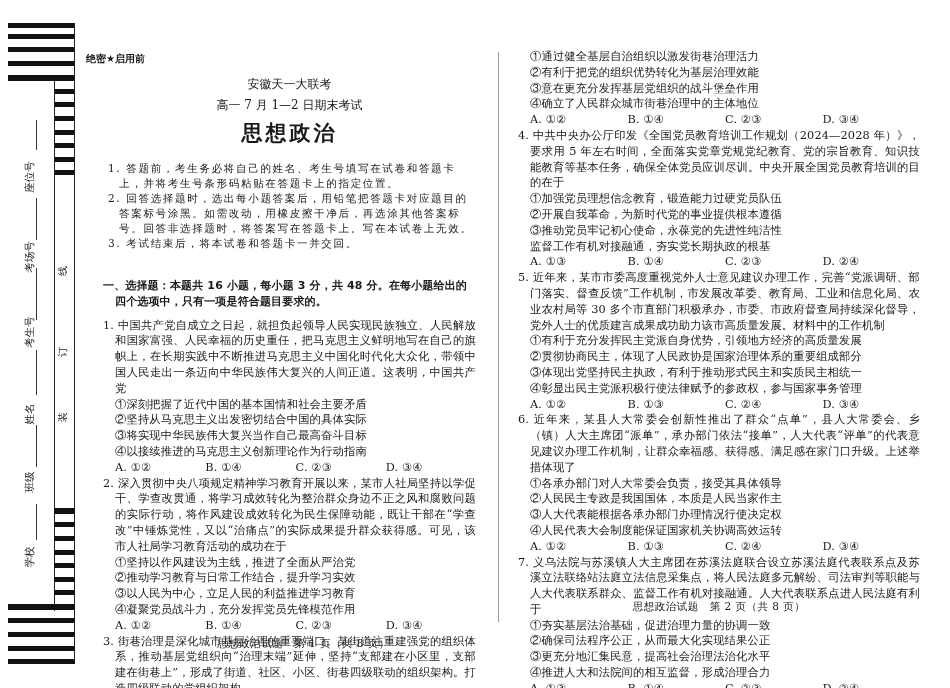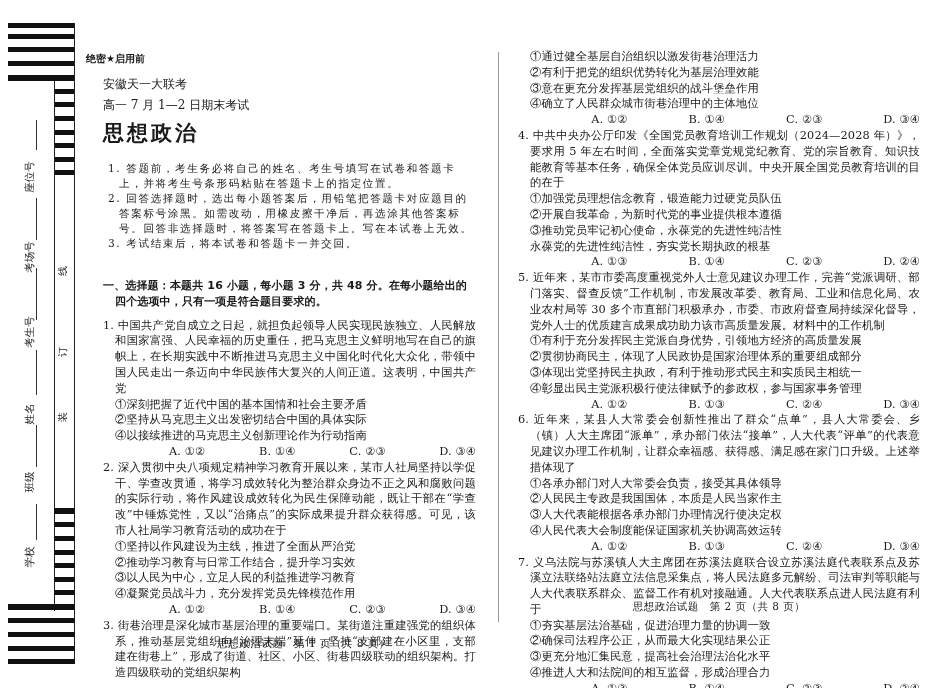--- a/index.html
+++ b/index.html
@@ -14,23 +14,23 @@
                 white-space:nowrap; color:#222; width:40px; text-align:center; }
   .side-line { position:absolute; width:1px; background:#333; left:36px; }
   .bind-mark { position:absolute; left:58px; font-size:10px; transform:rotate(-90deg);
                font-family:"DejaVu Sans","Liberation Sans",sans-serif; color:#222; }
   
   .col { position:absolute; font-size:11.3px; line-height:15.8px; letter-spacing:0.15px; }
   .col p { margin:0; }
   .q-stem { text-indent:-12px; padding-left:12px; text-align:justify; }
   .opt { padding-left:12px; }
   .choices { display:flex; padding-left:12px; }
-  .choices span { width:100px; display:inline-block;text-align:right; }
+  .choices span { width:100px; display:inline-block; }
   .secret { font-family:"DejaVu Sans","Liberation Sans",sans-serif; font-weight:bold; font-size:10px; }
-  .center { }
+  .center { text-align:center; }
   .title-big { font-family:"DejaVu Sans","Liberation Sans",sans-serif; font-weight:bold;
                font-size:21px; letter-spacing:3px; }
   .notice-h { font-family:"DejaVu Sans","Liberation Sans",sans-serif; font-weight:bold; font-size:10.5px; }
   .notice-item { font-size:10.6px; line-height:15px; padding-left:27px; text-indent:-11px; letter-spacing:1.6px; }
   .sec-h { font-family:"DejaVu Sans","Liberation Sans",sans-serif; font-weight:bold; font-size:11px;
            text-indent:-12px; padding-left:12px; }
   .footer { position:absolute; font-size:10.5px; letter-spacing:0.5px; }
   .divider { position:absolute; left:498px; top:52px; width:1px; height:570px; background:#999; }
 </style>
 </head>
@@ -101,20 +101,21 @@
   <p class="notice-item">3. 考试结束后，将本试卷和答题卡一并交回。</p>
 </div>
 
 <div class="col" style="left:103px;top:278px;width:373px;">
   <p class="sec-h" style="margin-bottom:8px;">一、选择题：本题共 16 小题，每小题 3 分，共 48 分。在每小题给出的四个选项中，只有一项是符合题目要求的。</p>
 
   <div>
     <p class="q-stem">1. 中国共产党自成立之日起，就担负起领导人民实现民族独立、人民解放和国家富强、人民幸福的历史重任，把马克思主义鲜明地写在自己的旗帜上，在长期实践中不断推进马克思主义中国化时代化大众化，带领中国人民走出一条迈向中华民族伟大复兴的人间正道。这表明，中国共产党</p>
     <p class="opt">①深刻把握了近代中国的基本国情和社会主要矛盾</p>
     <p class="opt">②坚持从马克思主义出发密切结合中国的具体实际</p>
+    <p class="opt">③将实现中华民族伟大复兴当作自己最高奋斗目标</p>
     <p class="opt">④以接续推进的马克思主义创新理论作为行动指南</p>
     <div class="choices">
       <span>A. ①②</span>
       <span>B. ①④</span>
       <span>C. ②③</span>
       <span>D. ③④</span>
     </div>
   </div>
 
   <div>
@@ -151,21 +152,21 @@
       <span>C. ②③</span>
       <span>D. ③④</span>
     </div>
   </div>
 
   <div>
     <p class="q-stem">4. 中共中央办公厅印发《全国党员教育培训工作规划（2024—2028 年）》，要求用 5 年左右时间，全面落实党章党规党纪教育、党的宗旨教育、知识技能教育等基本任务，确保全体党员应训尽训。中央开展全国党员教育培训的目的在于</p>
     <p class="opt">①加强党员理想信念教育，锻造能力过硬党员队伍</p>
     <p class="opt">②开展自我革命，为新时代党的事业提供根本遵循</p>
     <p class="opt">③推动党员牢记初心使命，永葆党的先进性纯洁性</p>
-    <p class="opt">永葆党的先进性纯洁性，夯实党长期执政的根基</p>
+    <p class="opt">监督工作有机对接融通，夯实党长期执政的根基</p>
     <div class="choices">
       <span>A. ①③</span>
       <span>B. ①④</span>
       <span>C. ②③</span>
       <span>D. ②④</span>
     </div>
   </div>
 
   <div>
     <p class="q-stem">5. 近年来，某市市委高度重视党外人士意见建议办理工作，完善“党派调研、部门落实、督查反馈”工作机制，市发展改革委、教育局、工业和信息化局、农业农村局等 30 多个市直部门积极承办，市委、市政府督查局持续深化督导，党外人士的优质建言成果成功助力该市高质量发展。材料中的工作机制</p>

